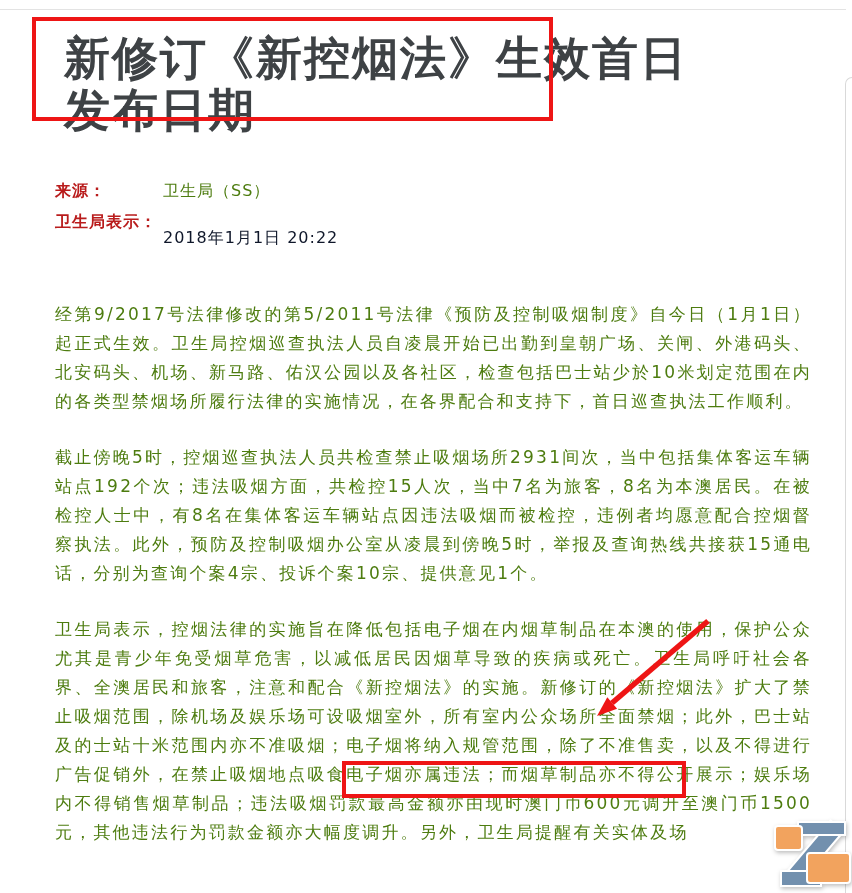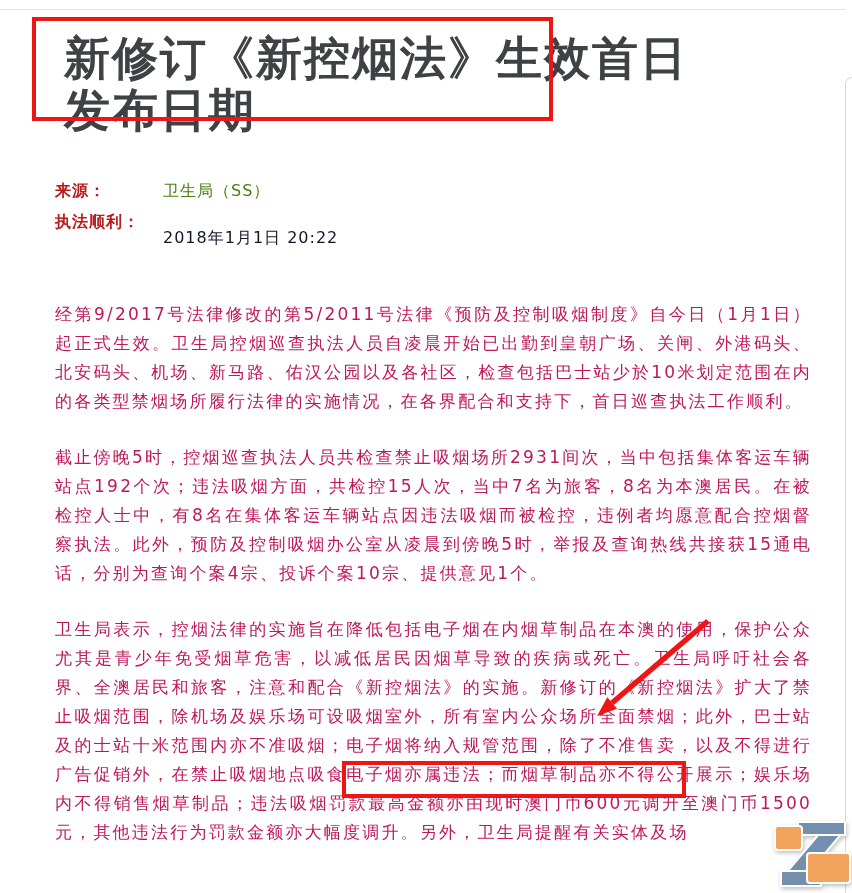--- a/index.html
+++ b/index.html
@@ -18,21 +18,21 @@
     font-size:46px;font-weight:bold;line-height:52px;letter-spacing:2px;color:#3e4245;
   }
   .meta{position:absolute;left:55px;top:176px;font-size:16px;}
   .meta-row{display:flex;height:31px;align-items:center;}
   .meta-label{width:108px;font-weight:bold;color:#b91c1c;letter-spacing:1px;}
   .meta-link{color:#4d7c0f;text-decoration:none;cursor:pointer;letter-spacing:1px;}
   .meta-value{color:#0f172a;letter-spacing:1px;margin-top:32px;}
   .article-body{position:absolute;left:55px;top:300px;width:757px;}
   .article-body p{
     margin:0 0 27px 0;font-size:17px;line-height:29px;letter-spacing:2.2px;
-    color:#be185d;text-align:justify;
+    color:#4d7c0f;text-align:justify;
   }
   .anno{position:absolute;pointer-events:none;}
   .anno-title-box{left:32px;top:17px;width:513px;height:96px;border:4px solid #ee1515;}
   .anno-body-box{left:342px;top:761px;width:336px;height:29px;border:4px solid #ee1515;}
   .anno-arrow{left:0;top:0;width:852px;height:893px;}
   .logo{position:absolute;left:770px;top:817px;width:84px;height:76px;
     filter:drop-shadow(1px 2px 2px rgba(0,0,0,0.25));}
 </style>
 </head>
 <body>
@@ -46,21 +46,21 @@
     <div>新修订《新控烟法》生效首日</div>
     <div>发布日期</div>
   </h1>
 
   <div class="meta">
     <div class="meta-row">
       <span class="meta-label">来源：</span>
       <a class="meta-link">卫生局（SS）</a>
     </div>
     <div class="meta-row">
-      <span class="meta-label">执法顺利：</span>
+      <span class="meta-label">卫生局表示：</span>
       <span class="meta-value">2018年1月1日 20:22</span>
     </div>
   </div>
 
   <div class="article-body">
     <p>经第9/2017号法律修改的第5/2011号法律《预防及控制吸烟制度》自今日（1月1日）起正式生效。卫生局控烟巡查执法人员自凌晨开始已出勤到皇朝广场、关闸、外港码头、北安码头、机场、新马路、佑汉公园以及各社区，检查包括巴士站少於10米划定范围在内的各类型禁烟场所履行法律的实施情况，在各界配合和支持下，首日巡查执法工作顺利。</p>
     <p>截止傍晚5时，控烟巡查执法人员共检查禁止吸烟场所2931间次，当中包括集体客运车辆站点192个次；违法吸烟方面，共检控15人次，当中7名为旅客，8名为本澳居民。在被检控人士中，有8名在集体客运车辆站点因违法吸烟而被检控，违例者均愿意配合控烟督察执法。此外，预防及控制吸烟办公室从凌晨到傍晚5时，举报及查询热线共接获15通电话，分别为查询个案4宗、投诉个案10宗、提供意见1个。</p>
     <p>卫生局表示，控烟法律的实施旨在降低包括电子烟在内烟草制品在本澳的使用，保护公众尤其是青少年免受烟草危害，以减低居民因烟草导致的疾病或死亡。卫生局呼吁社会各界、全澳居民和旅客，注意和配合《新控烟法》的实施。新修订的《新控烟法》扩大了禁止吸烟范围，除机场及娱乐场可设吸烟室外，所有室内公众场所全面禁烟；此外，巴士站及的士站十米范围内亦不准吸烟；电子烟将纳入规管范围，除了不准售卖，以及不得进行广告促销外，在禁止吸烟地点吸食电子烟亦属违法；而烟草制品亦不得公开展示；娱乐场内不得销售烟草制品；违法吸烟罚款最高金额亦由现时澳门币600元调升至澳门币1500元，其他违法行为罚款金额亦大幅度调升。另外，卫生局提醒有关实体及场</p>
   </div>
 

